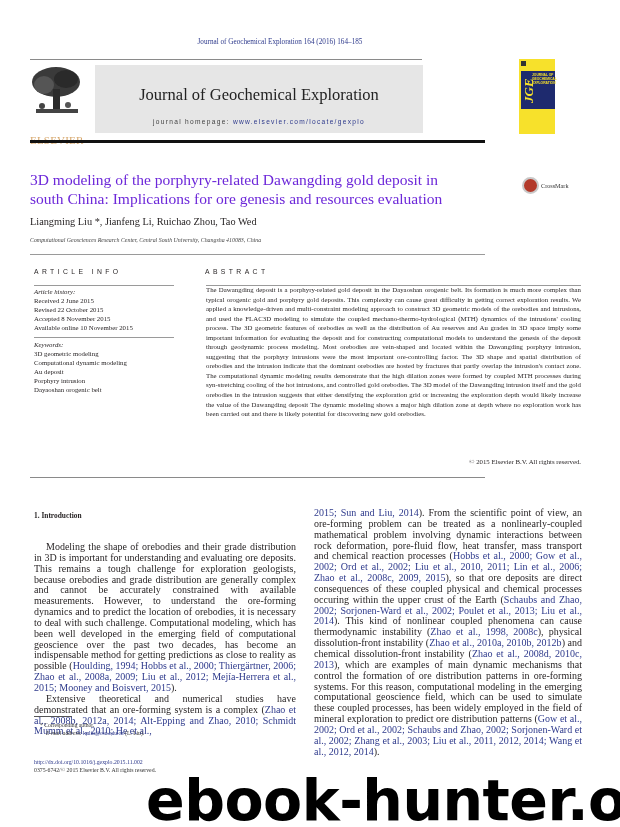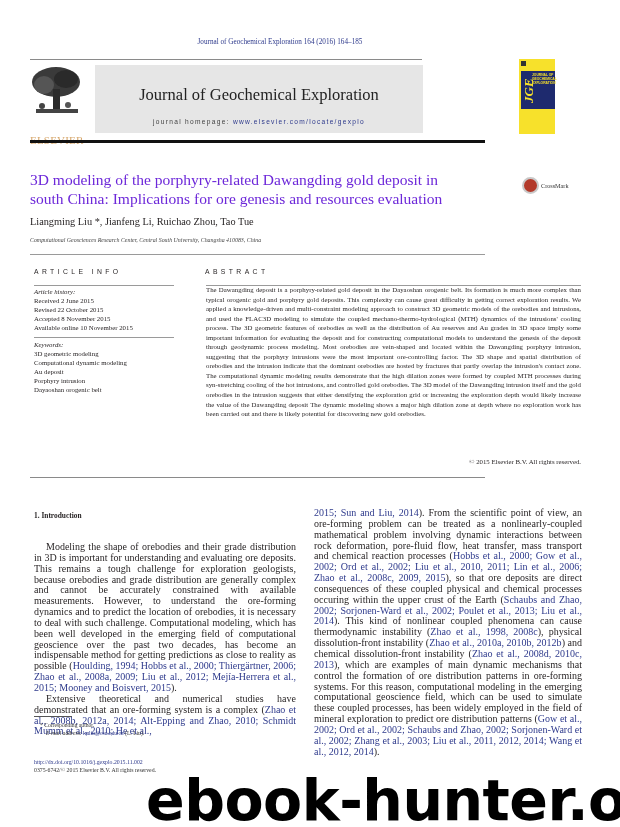--- a/index.html
+++ b/index.html
@@ -108,21 +108,21 @@
   <div class="ctitle">JOURNAL OF GEOCHEMICAL EXPLORATION</div>
 </div>
 
 <div class="thick-rule"></div>
 
 <div class="title">3D modeling of the porphyry-related Dawangding gold deposit in south China: Implications for ore genesis and resources evaluation</div>
 <div class="crossmark">
   <span class="circle"></span><span class="label">CrossMark</span>
 </div>
 
-<div class="authors">Liangming Liu *, Jianfeng Li, Ruichao Zhou, Tao Tue</div>
+<div class="authors">Liangming Liu *, Jianfeng Li, Ruichao Zhou, Tao Wed</div>
 <div class="affiliation">Computational Geosciences Research Center, Central South University, Changsha 410083, China</div>
 <div class="rule-1"></div>
 
 <div class="section-head info-head">ARTICLE INFO</div>
 <div class="section-head abstract-head">ABSTRACT</div>
 
 <div class="info-rule" style="top:285px;left:34px;width:140px;"></div>
 <div class="info-rule" style="top:285px;left:206px;width:375px;"></div>
 
 <div class="info-block" style="top:287px;">

